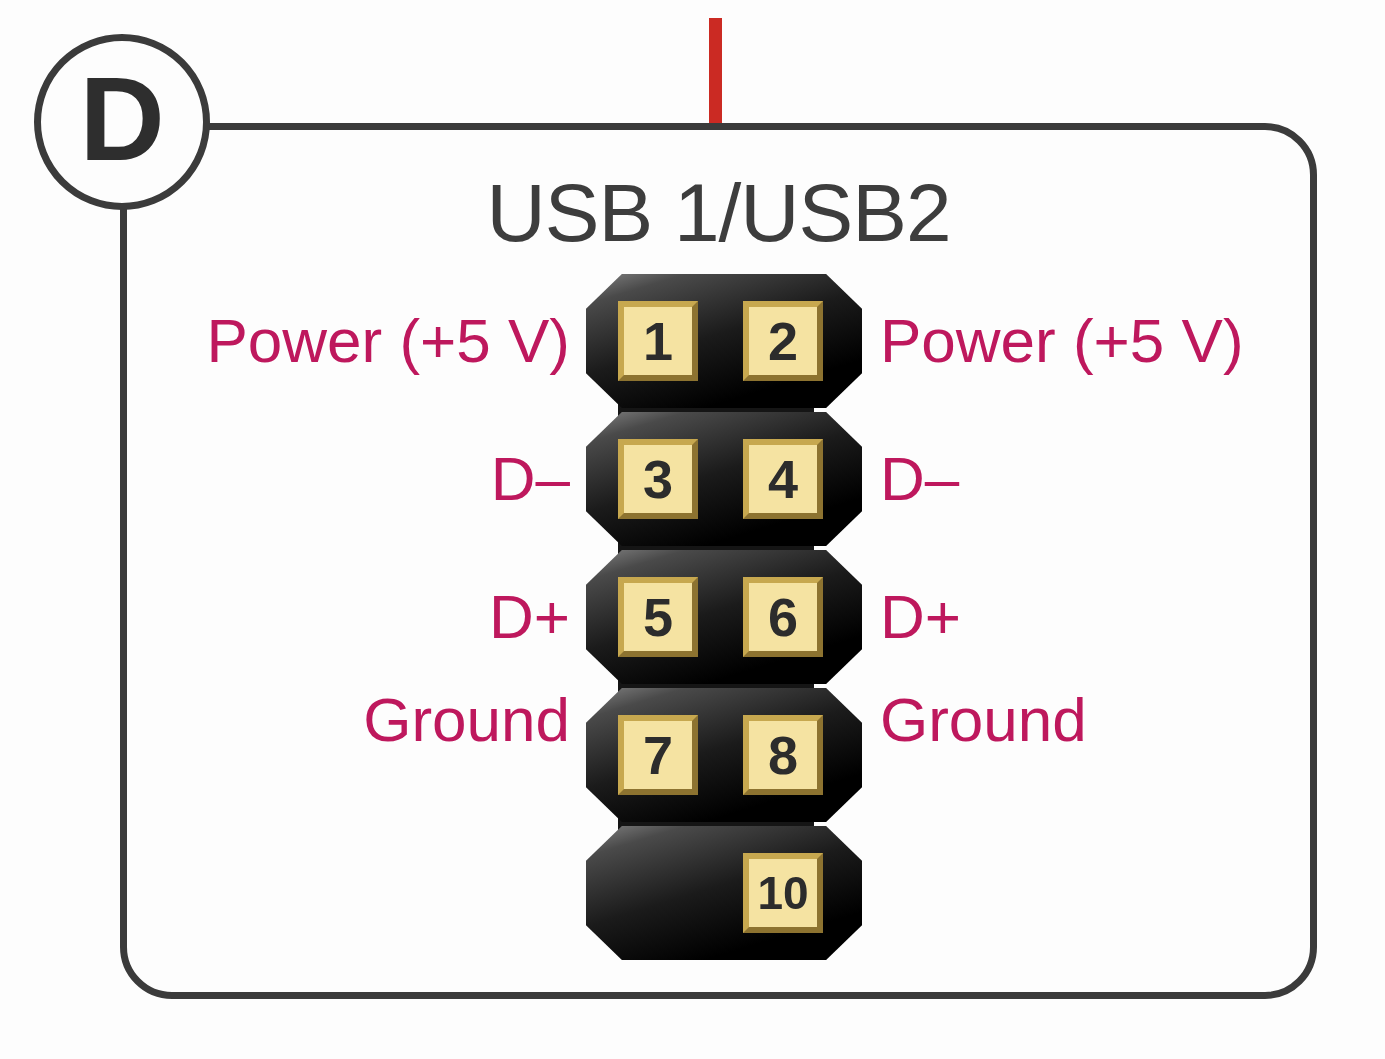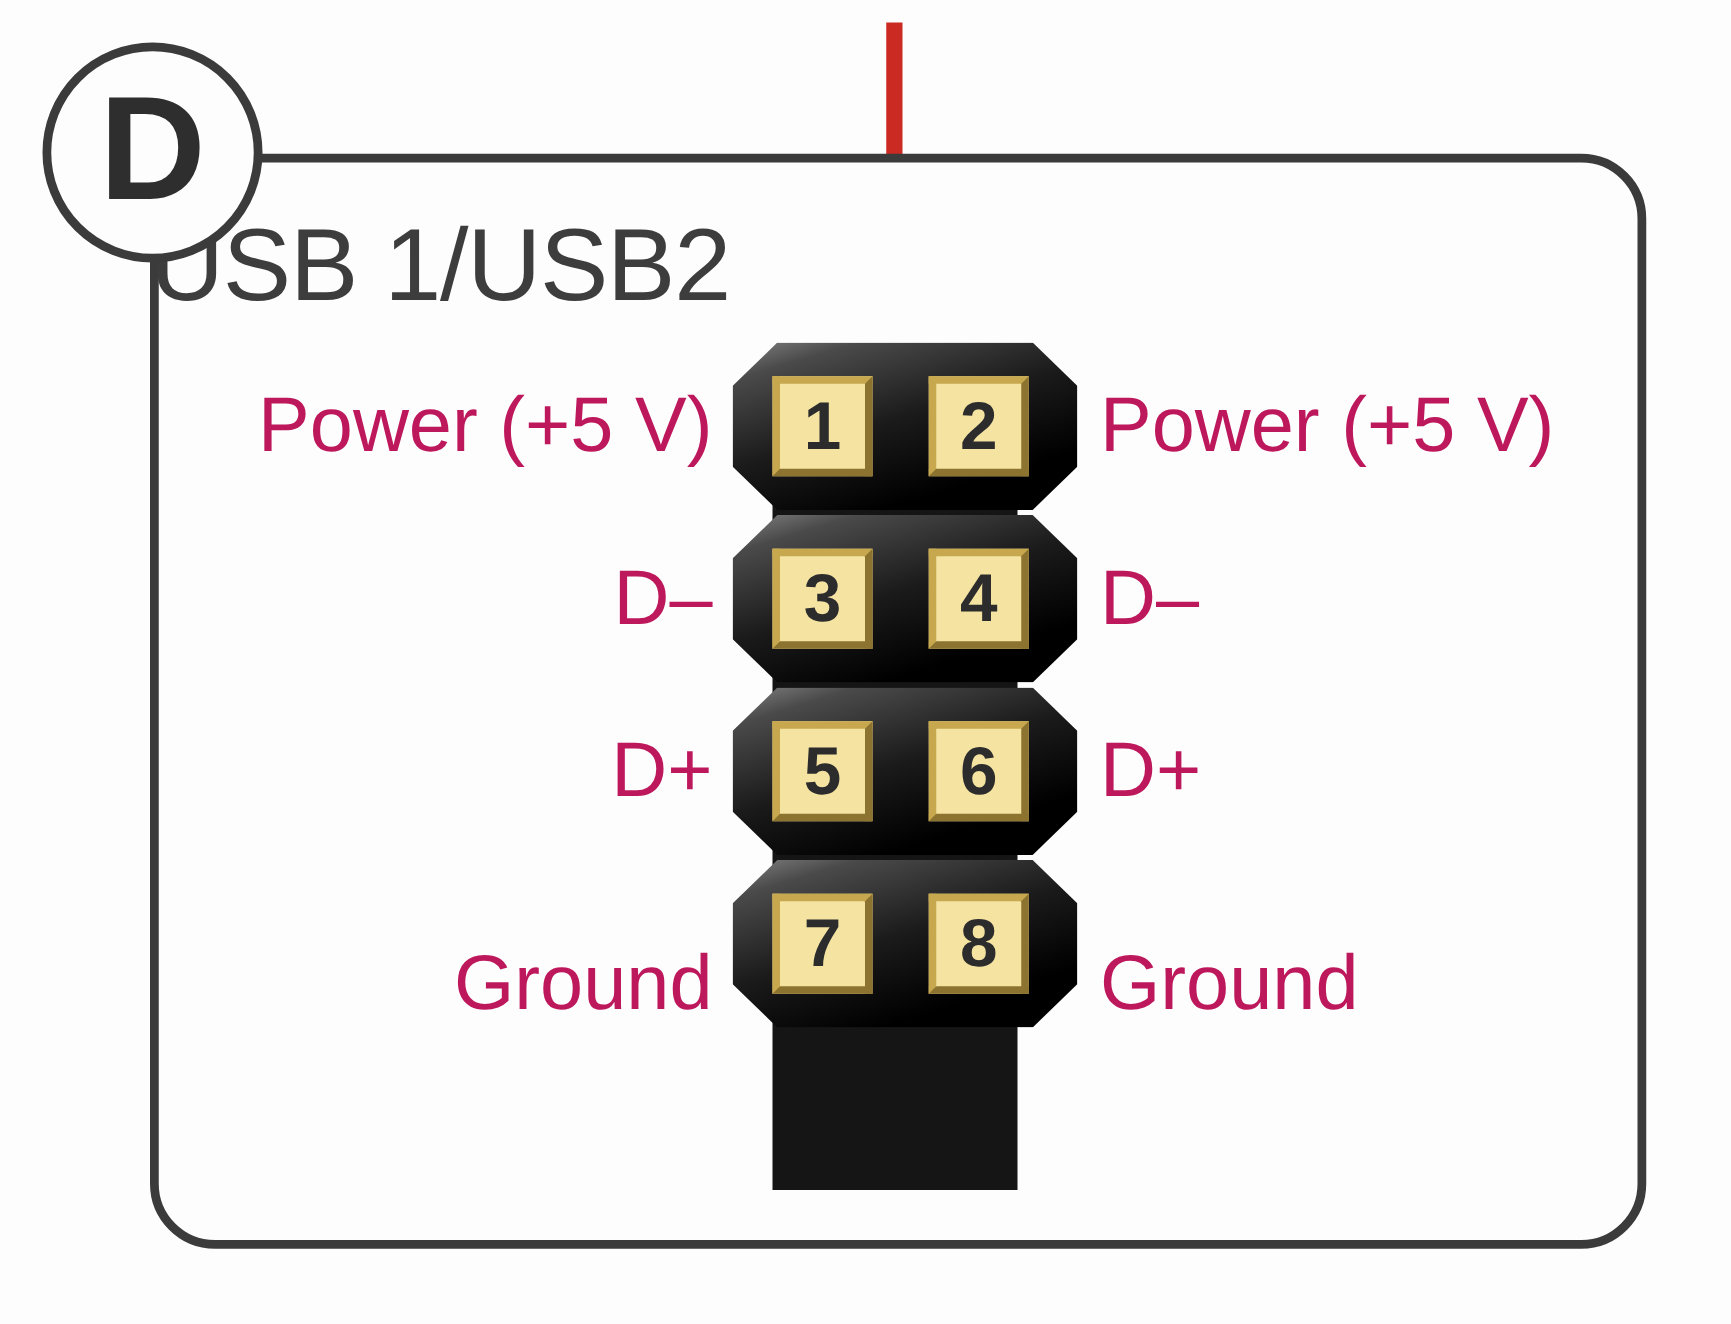--- a/index.html
+++ b/index.html
@@ -29,21 +29,21 @@
   .badge{
     position:absolute;left:34px;top:34px;width:176px;height:176px;
     border:7px solid #3b3b3b;border-radius:50%;background:#fdfdfd;
     box-sizing:border-box;z-index:4;
     display:flex;align-items:center;justify-content:center;
     font-size:118px;font-weight:700;color:#2e2e2e;padding-bottom:6px;
   }
 
   .title{
     position:absolute;left:120px;top:172px;width:1197px;z-index:3;
-    text-align:left;font-size:82px;letter-spacing:-1px;
+    text-align:center;font-size:82px;letter-spacing:-1px;
     color:#3d3d3d;line-height:1;white-space:nowrap;
   }
 
   
   .pin-stack{position:absolute;left:586px;top:274px;width:276px;height:690px;z-index:3;}
   .neck{position:absolute;left:32px;top:10px;width:196px;height:668px;background:#151515;}
   .hdr-row{
     position:relative;width:276px;height:134px;margin-bottom:4px;
     clip-path:polygon(13% 0, 87% 0, 100% 26%, 100% 74%, 87% 100%, 13% 100%, 0 74%, 0 26%);
     background:linear-gradient(163deg,#838383 0%,#4a4a4a 14%,#1b1b1b 46%,#000 78%);
@@ -62,21 +62,21 @@
   
   .lbl{
     position:absolute;height:134px;z-index:3;
     display:flex;align-items:center;
     font-size:62px;color:#be185d;line-height:1.04;
   }
   .lbl-left{left:128px;width:442px;justify-content:flex-end;text-align:right;white-space:nowrap;}
   .lbl-right{left:880px;width:430px;justify-content:flex-start;text-align:left;white-space:nowrap;}
   .lbl-right.wrap{white-space:normal;width:360px;}
   .nudge-up{transform:translateY(-15px);}
-  .row-y0{top:274px;} .row-y1{top:412px;} .row-y2{top:550px;} .row-y3{top:720px;} .row-y4{top:826px;}
+  .row-y0{top:274px;} .row-y1{top:412px;} .row-y2{top:550px;} .row-y3{top:653px;} .row-y4{top:826px;}
 </style>
 </head>
 <body>
 
 <div class="stage">
 
   <div class="red-line"></div>
 
   <div class="frame"></div>
 
@@ -107,20 +107,23 @@
     <div class="hdr-row">
       <div class="pin pos-left">5</div>
       <div class="pin pos-right">6</div>
     </div>
 
     <div class="hdr-row">
       <div class="pin pos-left">7</div>
       <div class="pin pos-right">8</div>
     </div>
 
+    <div class="hdr-row">
+      <div class="pin pos-right small-num">10</div>
+    </div>
   </div>
 
   <div class="lbl lbl-right row-y0">Power (+5 V)</div>
   <div class="lbl lbl-right row-y1">D–</div>
   <div class="lbl lbl-right row-y2">D+</div>
   <div class="lbl lbl-right row-y3">Ground</div>
 
 </div>
 
 </body></html>

